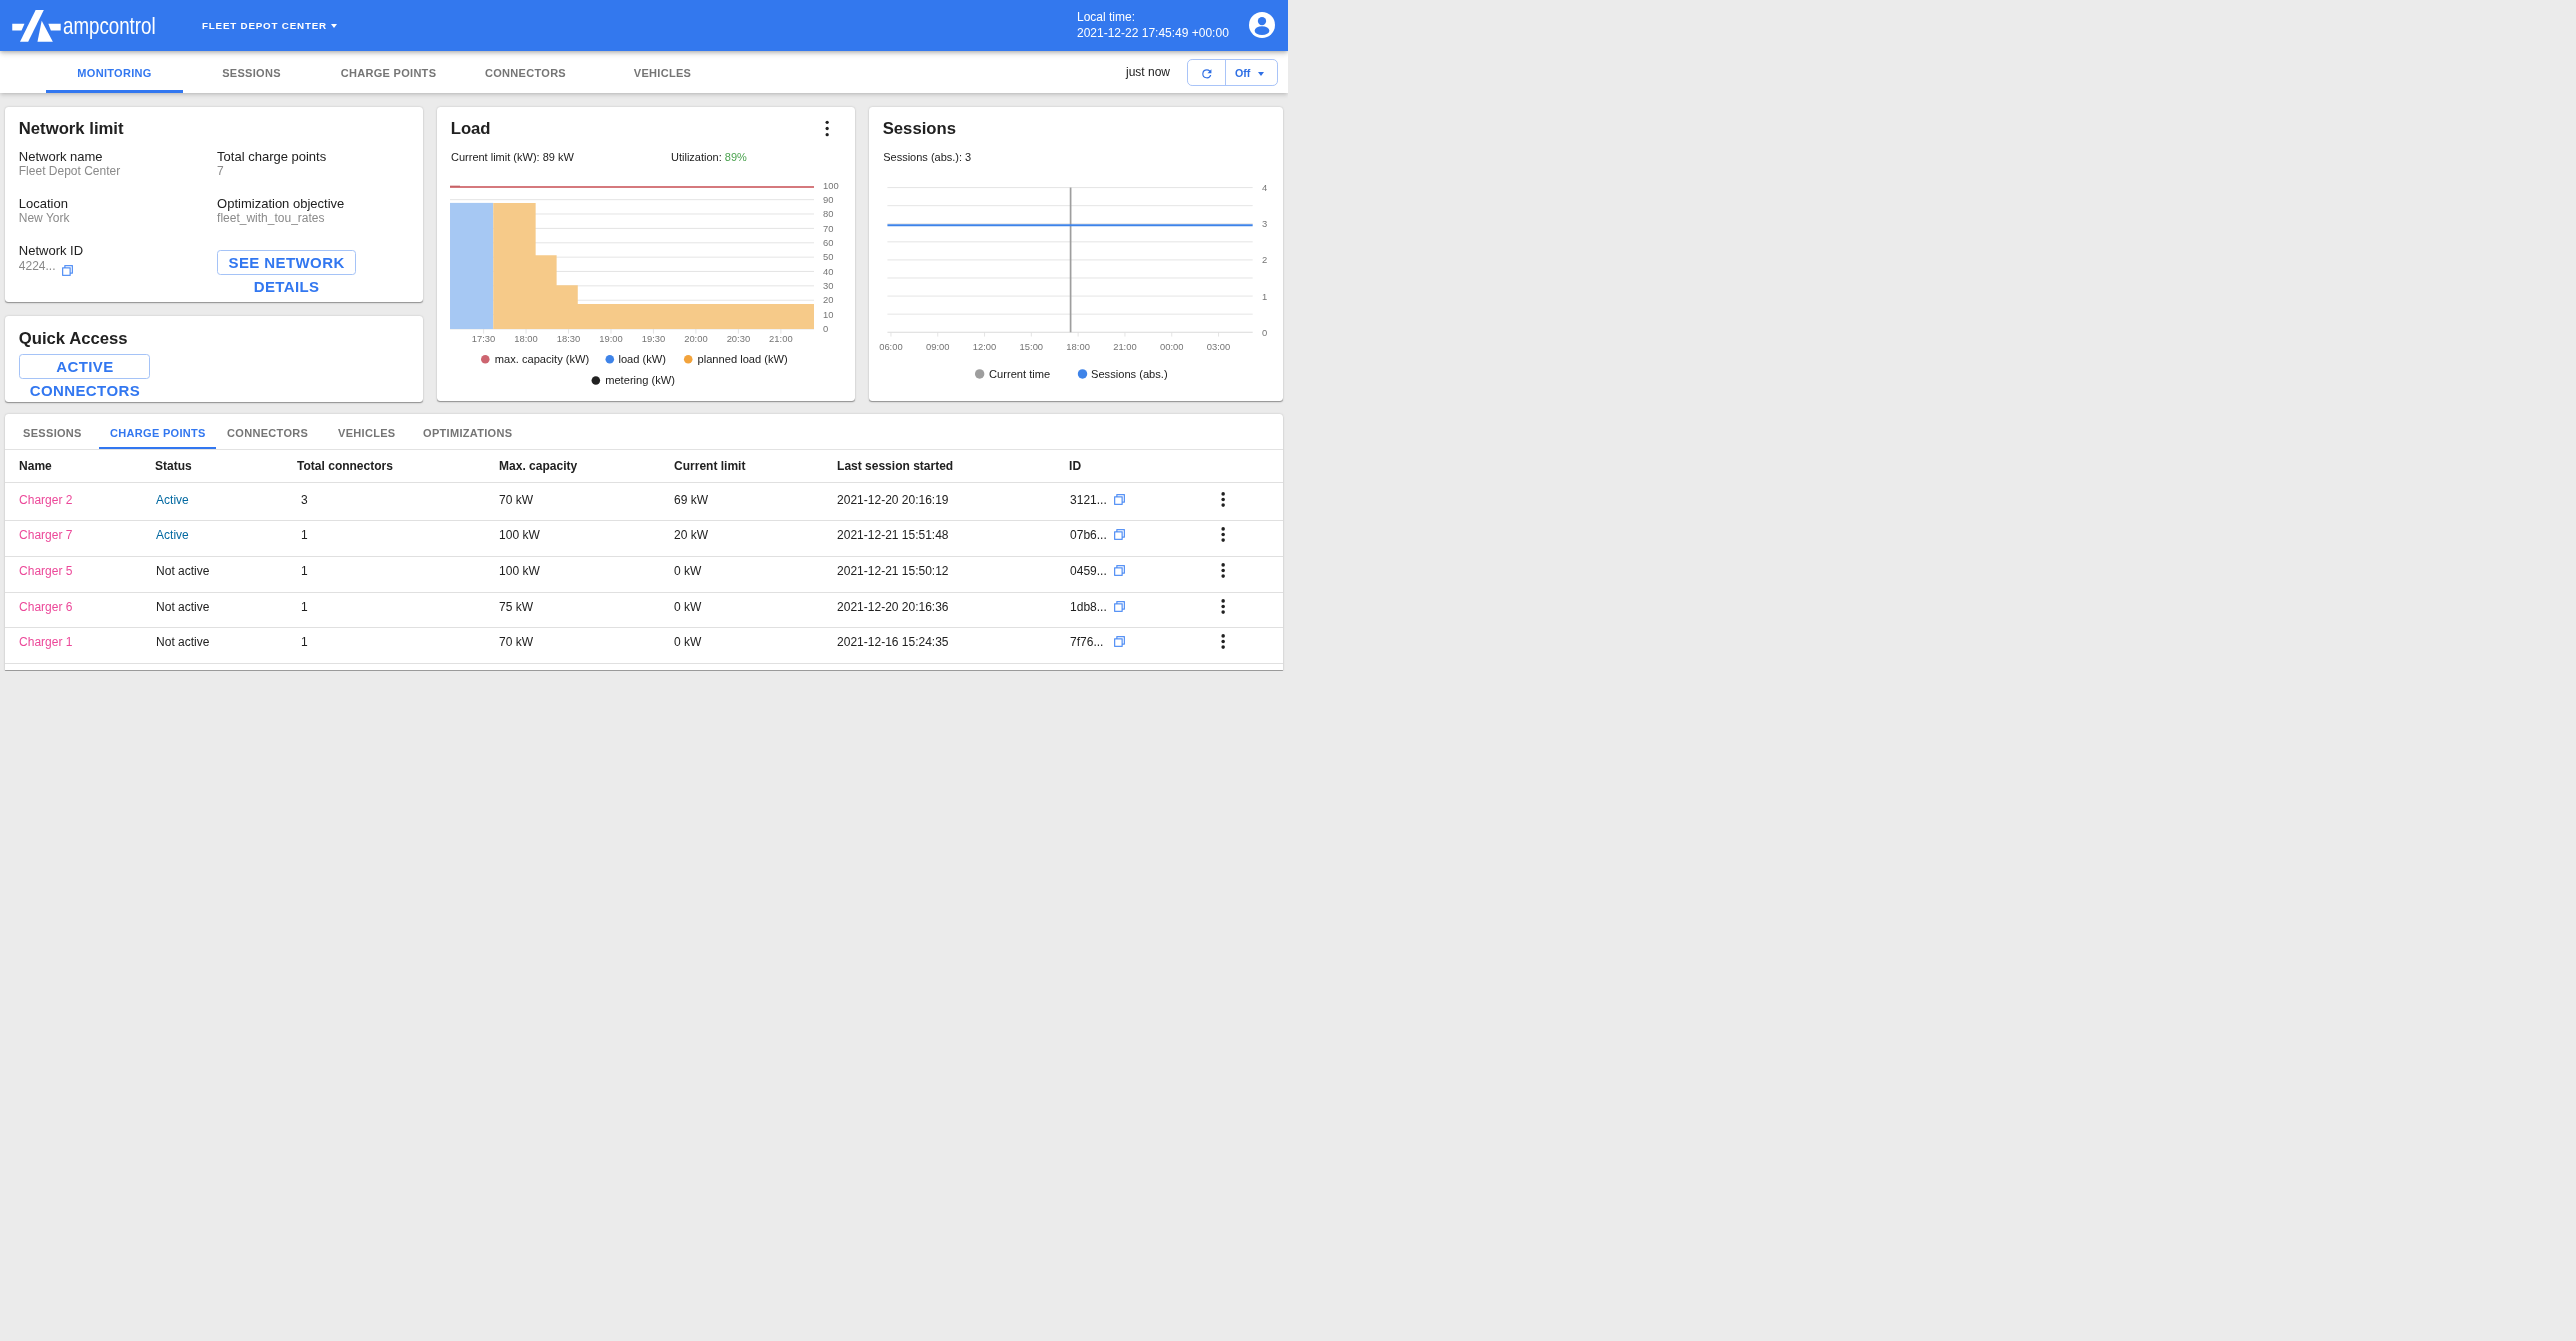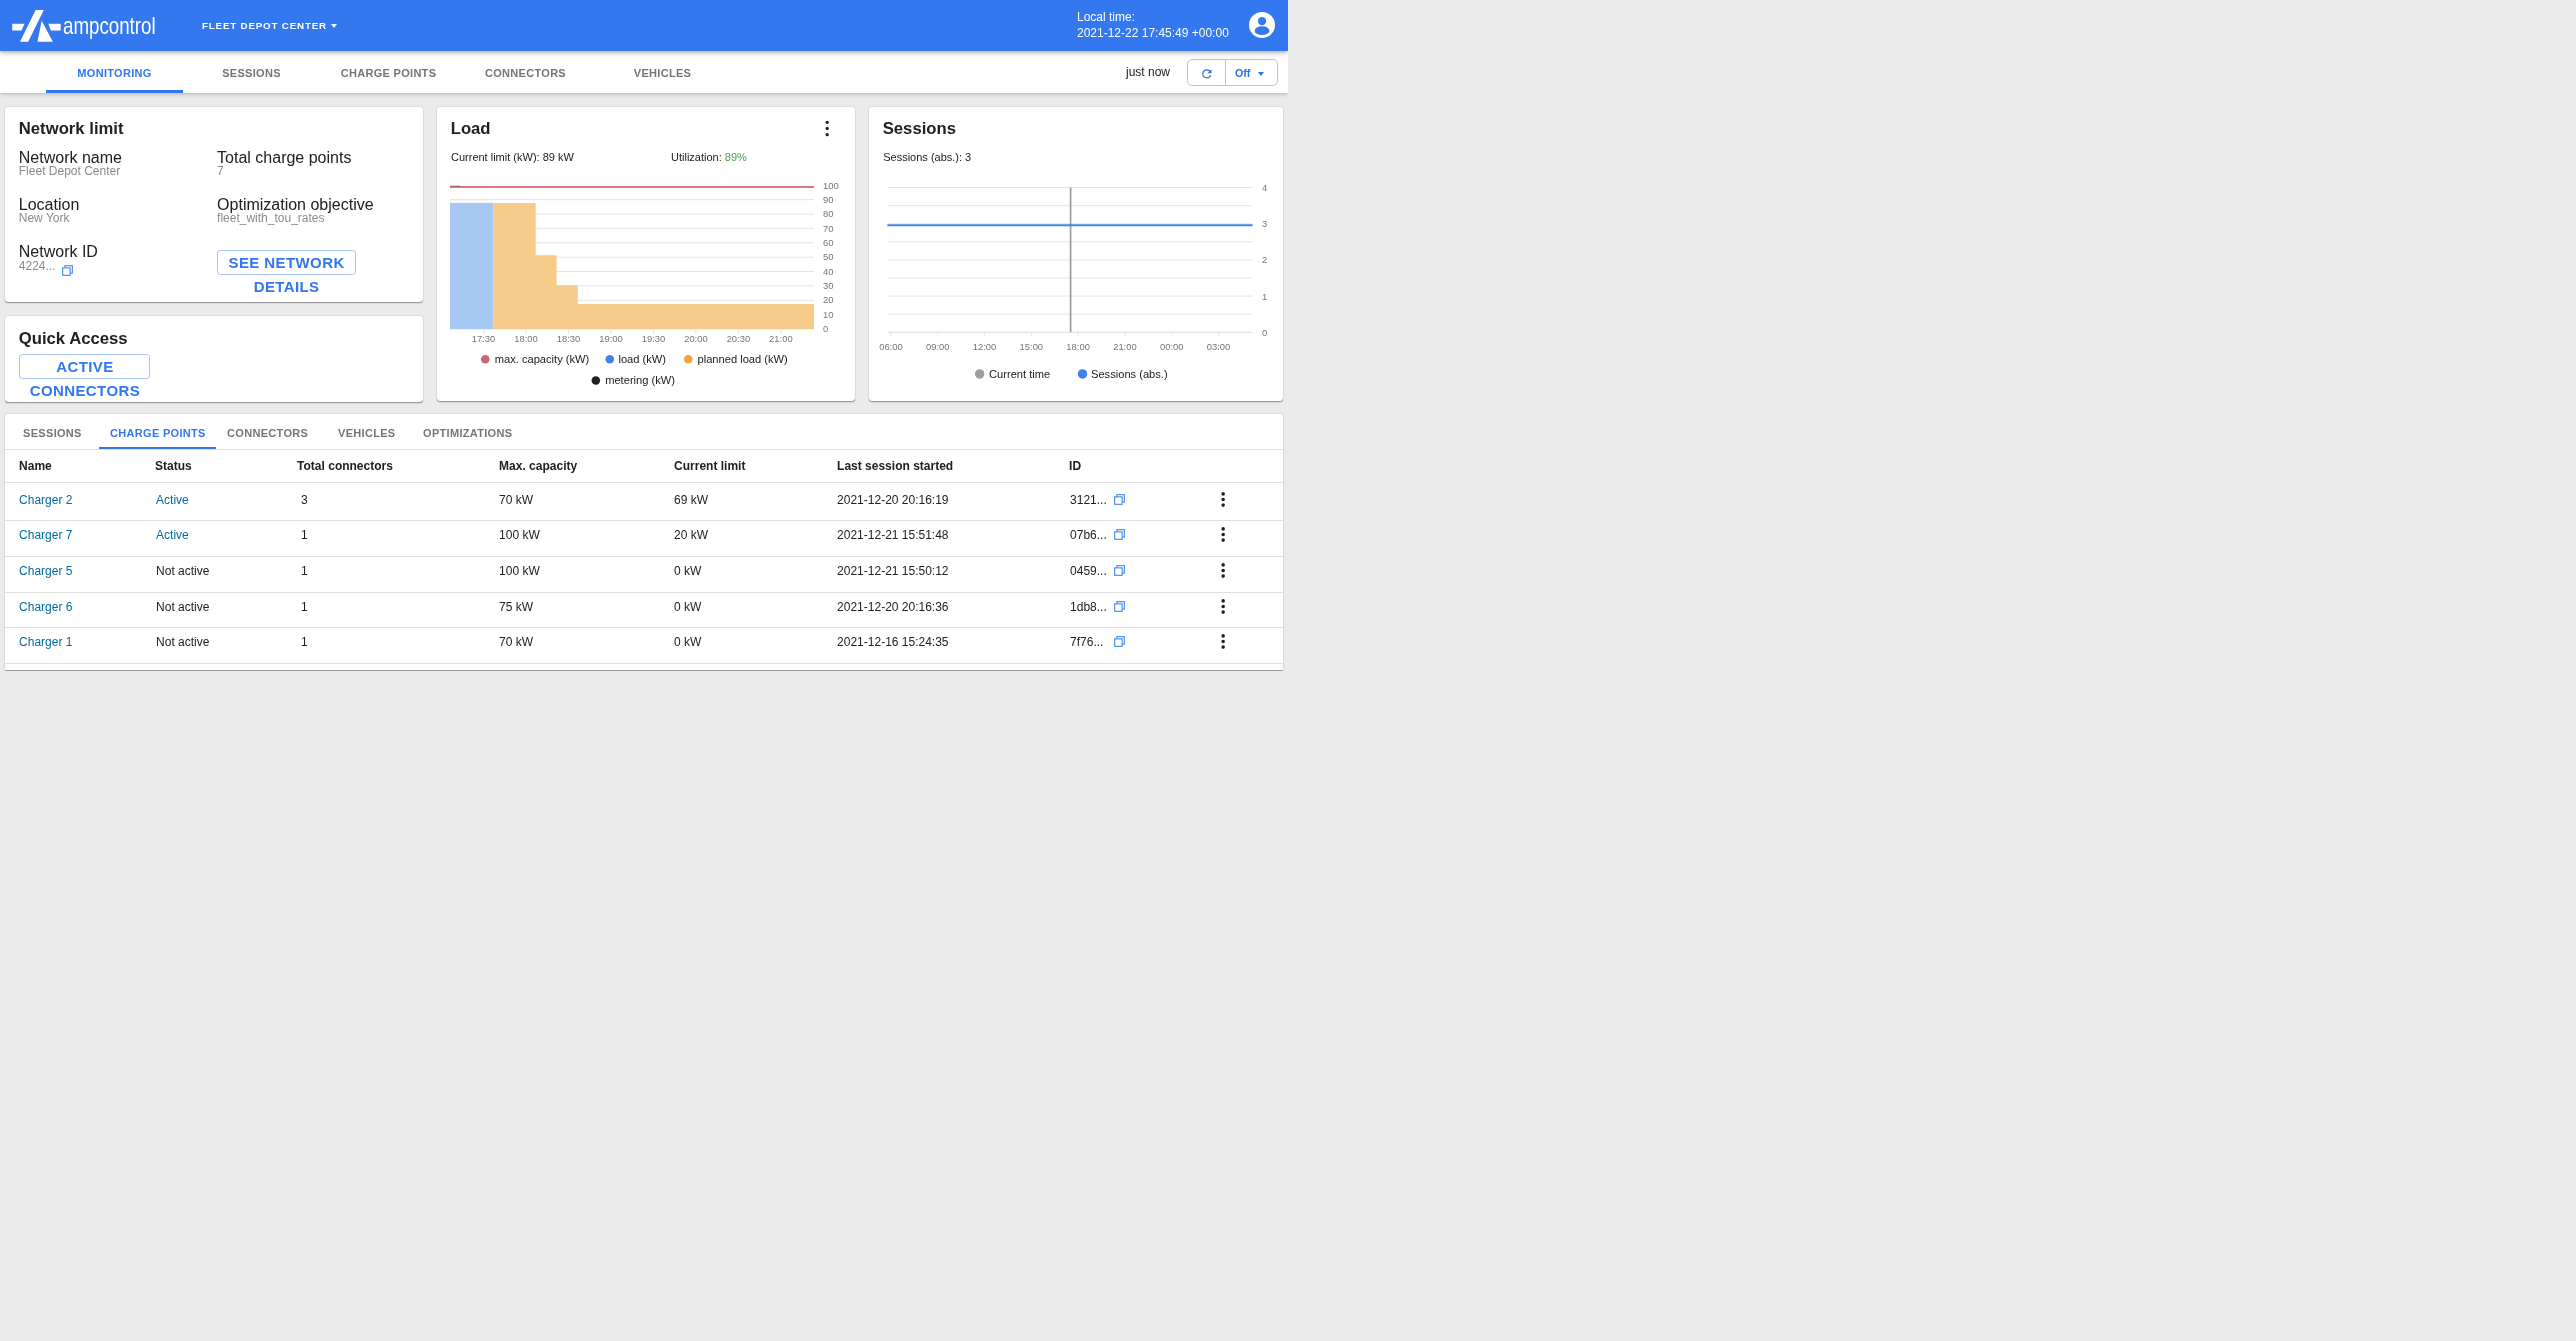--- a/index.html
+++ b/index.html
@@ -37,42 +37,42 @@
 
 
 .card { position:absolute; background:#fff; border-radius:3.4px;
   box-shadow:0 1.7px 0.9px -0.9px rgba(0,0,0,.2), 0 0.9px 0.9px 0 rgba(0,0,0,.14), 0 0.9px 2.6px 0 rgba(0,0,0,.12); }
 #netinfo { left:5.1px; top:107px; width:418px; height:195px; }
 #quick { left:5.1px; top:316px; width:418px; height:86px; }
 #load { left:437px; top:107px; width:418px; height:294px; }
 #sessions { left:869px; top:107px; width:414px; height:294px; }
 
 .cardtitle { position:absolute; left:13.7px; font-size:16.7px; font-weight:700; color:#212121; }
-.lbl { position:absolute; font-size:16px; color:#212121; }
+.lbl { position:absolute; font-size:13px; color:#212121; }
 .val { position:absolute; font-size:12px; color:#8a8a8a; }
 .obtn { position:absolute; border:0.9px solid #a5c3f7; border-radius:3.4px; color:#3277f0;
   font-size:15px; font-weight:700; letter-spacing:0.4px; text-align:center; }
 
 .subline { position:absolute; font-size:11px; color:#212121; }
 .green { color:#4ba34f; }
 
 
 .tablewrap { position:absolute; left:5.1px; top:414px; width:1278px; height:256px; background:#fff;
   border-radius:3.4px 3.4px 0 0;
   box-shadow:0 1.7px 0.9px -0.9px rgba(0,0,0,.2), 0 0.9px 0.9px 0 rgba(0,0,0,.14), 0 0.9px 2.6px 0 rgba(0,0,0,.12); }
 .t2 { position:absolute; top:0; height:35px; line-height:39px; font-size:11px; font-weight:700;
   color:#757575; letter-spacing:0.3px; }
 .t2.active { color:#3277f0; }
 .t2-ind { position:absolute; left:94px; top:33px; width:117px; height:2.6px; background:#3277f0; }
 .t2-border { position:absolute; left:0; top:35px; width:100%; height:0.9px; background:#e2e2e2; }
 .th { position:absolute; font-size:12px; font-weight:700; color:#212121; }
 .trow { position:absolute; left:0; width:100%; }
 .rborder { position:absolute; left:0; width:100%; height:0.9px; background:#e0e0e0; }
 .td { position:absolute; font-size:12px; color:#212121; }
-.td.link { color:#0369a1; }
+.td.link { color:#ec4899; }
 .td.green { color:#0369a1; }
 .trow .cp { position:absolute; top:50%; margin-top:-5.6px; width:11px; height:11px; }
 .trow .kb { position:absolute; top:50%; margin-top:-8.6px; width:10.3px; height:17px; }
 </style>
 </head>
 <body>
 
 <div class="appbar">
   <svg class="logo-svg" width="90" height="51" viewBox="0 0 105 60">
     <polygon points="14,27.9 28.4,27.9 24.9,35.85 14,35.85" fill="#fff"></polygon>

